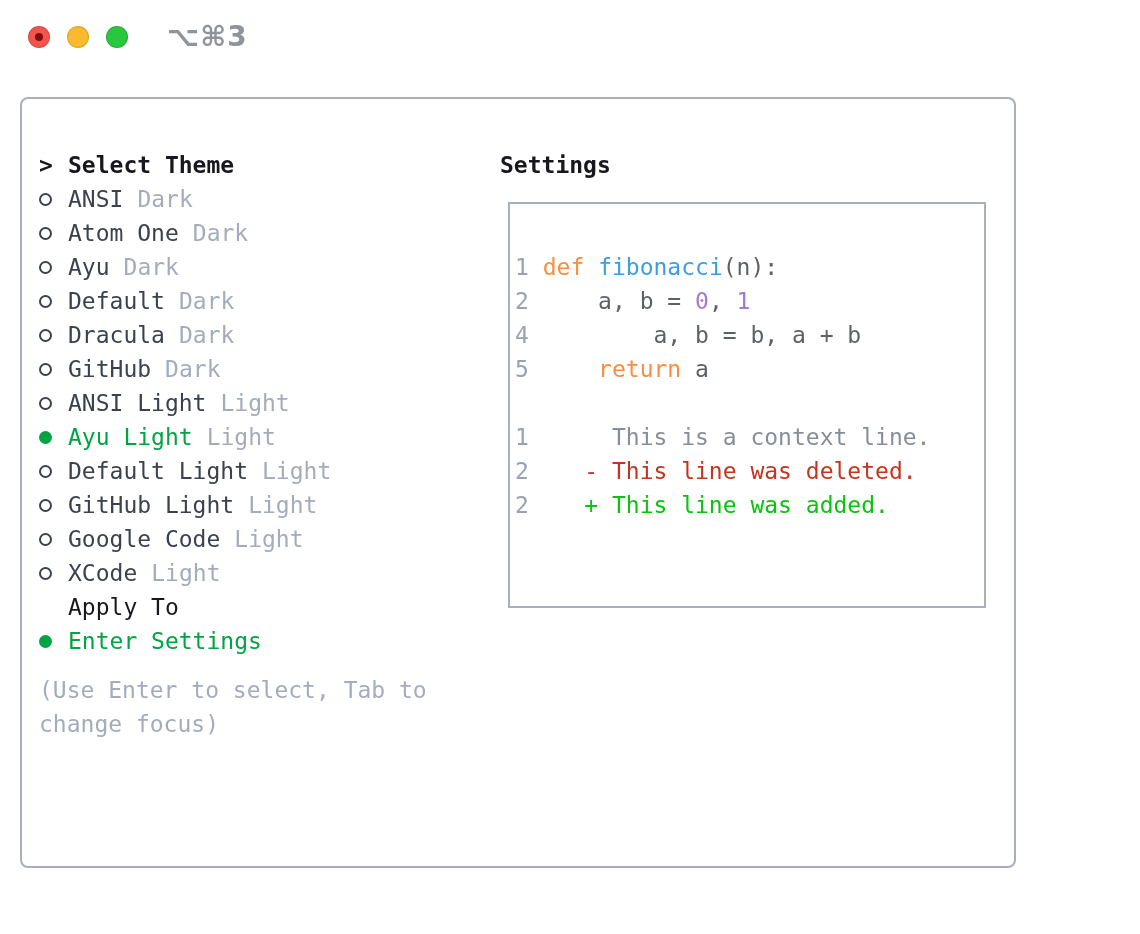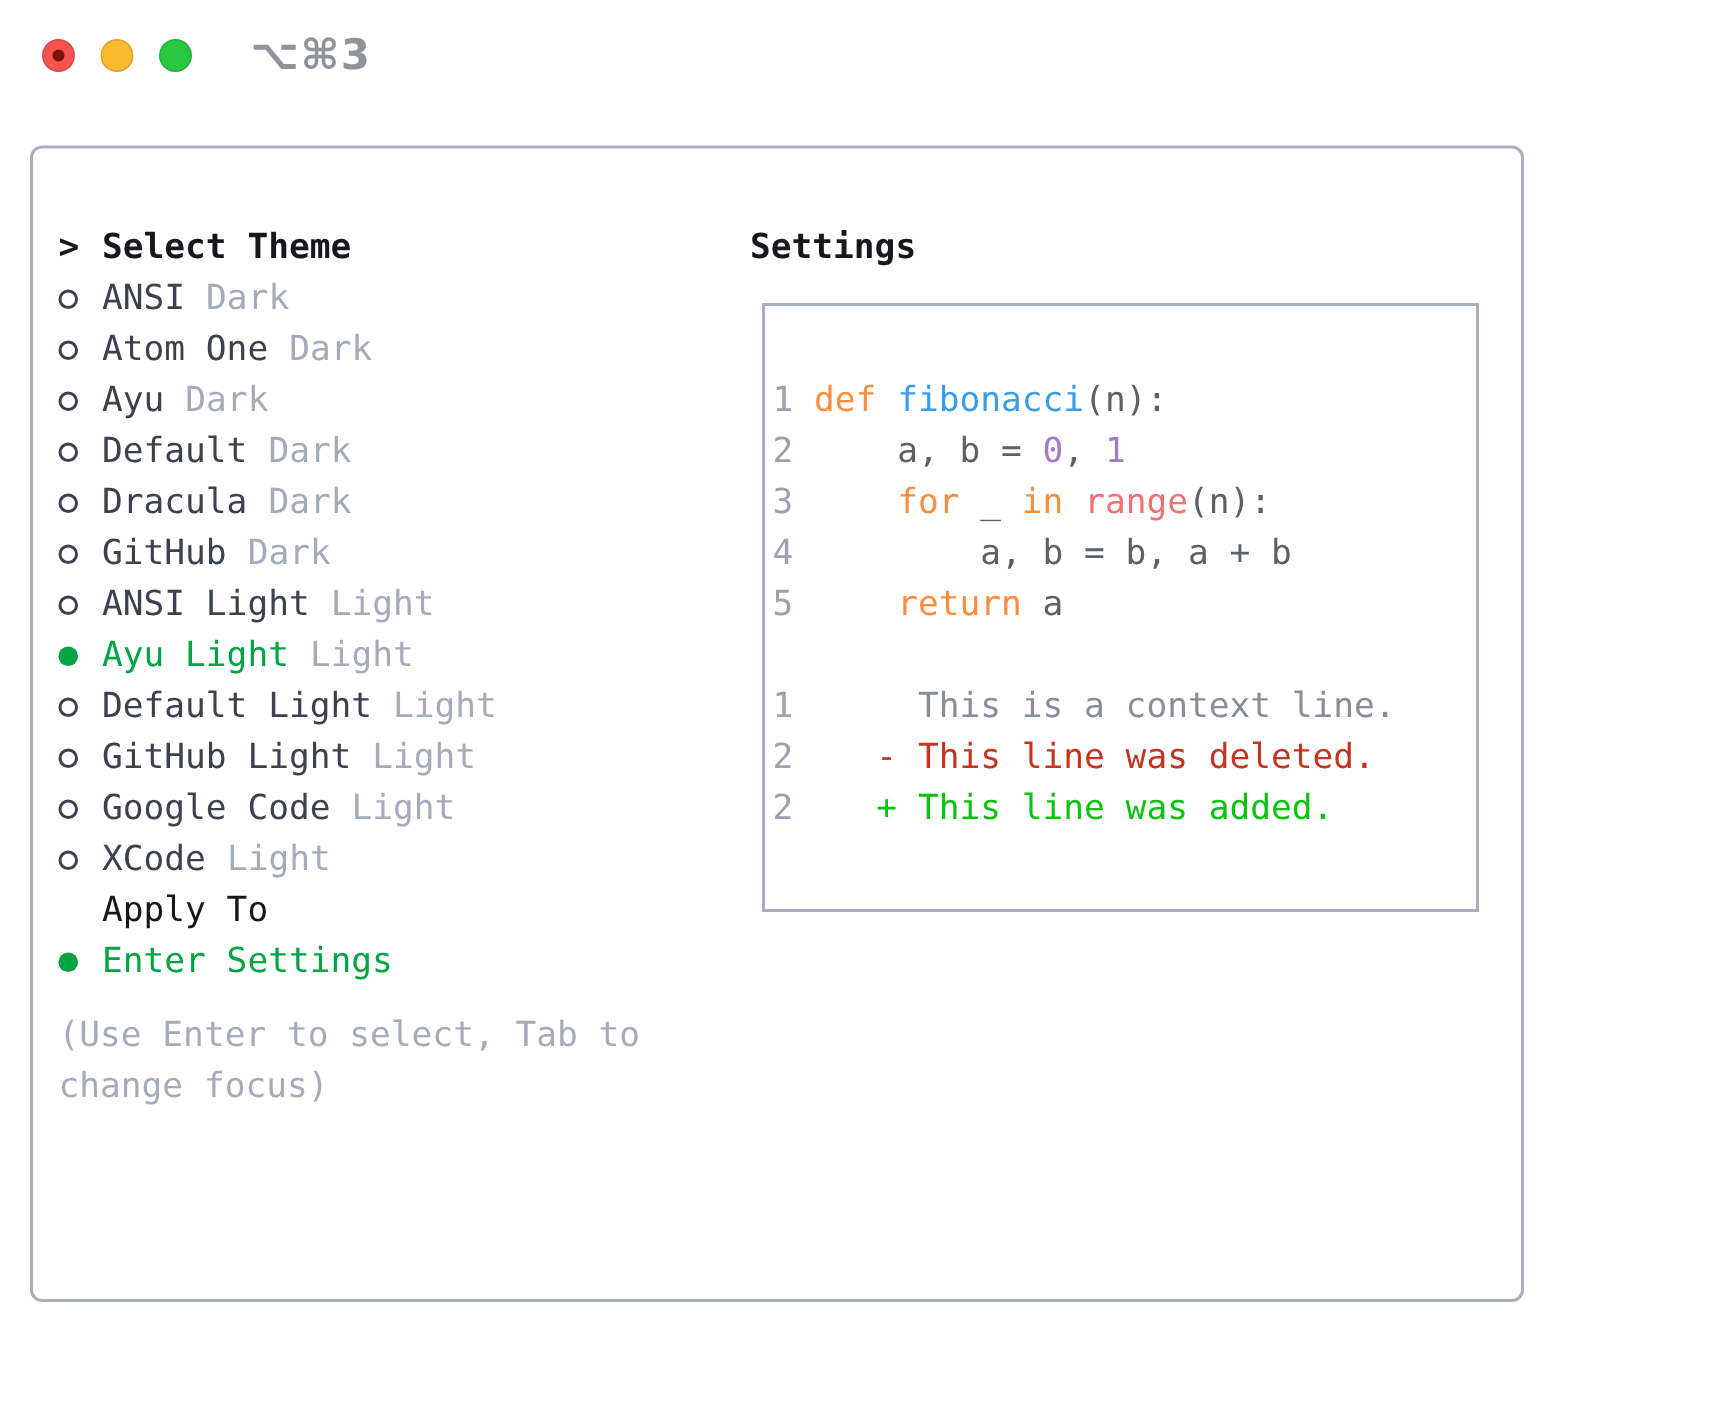--- a/index.html
+++ b/index.html
@@ -94,21 +94,20 @@
 
       <div class="hint">(Use Enter to select, Tab to change focus)</div>
     </div>
 
     <div class="preview-title">Settings</div>
 
     <div class="preview-box">
       <div class="code">
           <div class="code-line"><span class="ln">1</span><span class="tok-pl"> </span><span class="tok-kw">def</span><span class="tok-pl"> </span><span class="tok-fn">fibonacci</span><span class="tok-pl">(n):</span></div>
           <div class="code-line"><span class="ln">2</span><span class="tok-pl">     a, b = </span><span class="tok-num">0</span><span class="tok-pl">, </span><span class="tok-num">1</span></div>
-          <div class="code-line"><span class="ln">3</span><span class="tok-pl">     </span><span class="tok-kw">for</span><span class="tok-pl"> _ </span><span class="tok-kw">in</span><span class="tok-pl"> </span><span class="tok-bi">range</span><span class="tok-pl">(n):</span></div>
           <div class="code-line"><span class="ln">4</span><span class="tok-pl">         a, b = b, a + b</span></div>
           <div class="code-line"><span class="ln">5</span><span class="tok-pl">     </span><span class="tok-kw">return</span><span class="tok-pl"> </span><span class="tok-pl">a</span></div>
           <div class="code-line"><span class="ln"></span></div>
           <div class="code-line"><span class="ln">1</span><span class="tok-ctx">      This is a context line.</span></div>
           <div class="code-line"><span class="ln">2</span><span class="tok-del">    - This line was deleted.</span></div>
           <div class="code-line"><span class="ln">2</span><span class="tok-add">    + This line was added.</span></div>
         </div>
     </div>
 
   </div>

